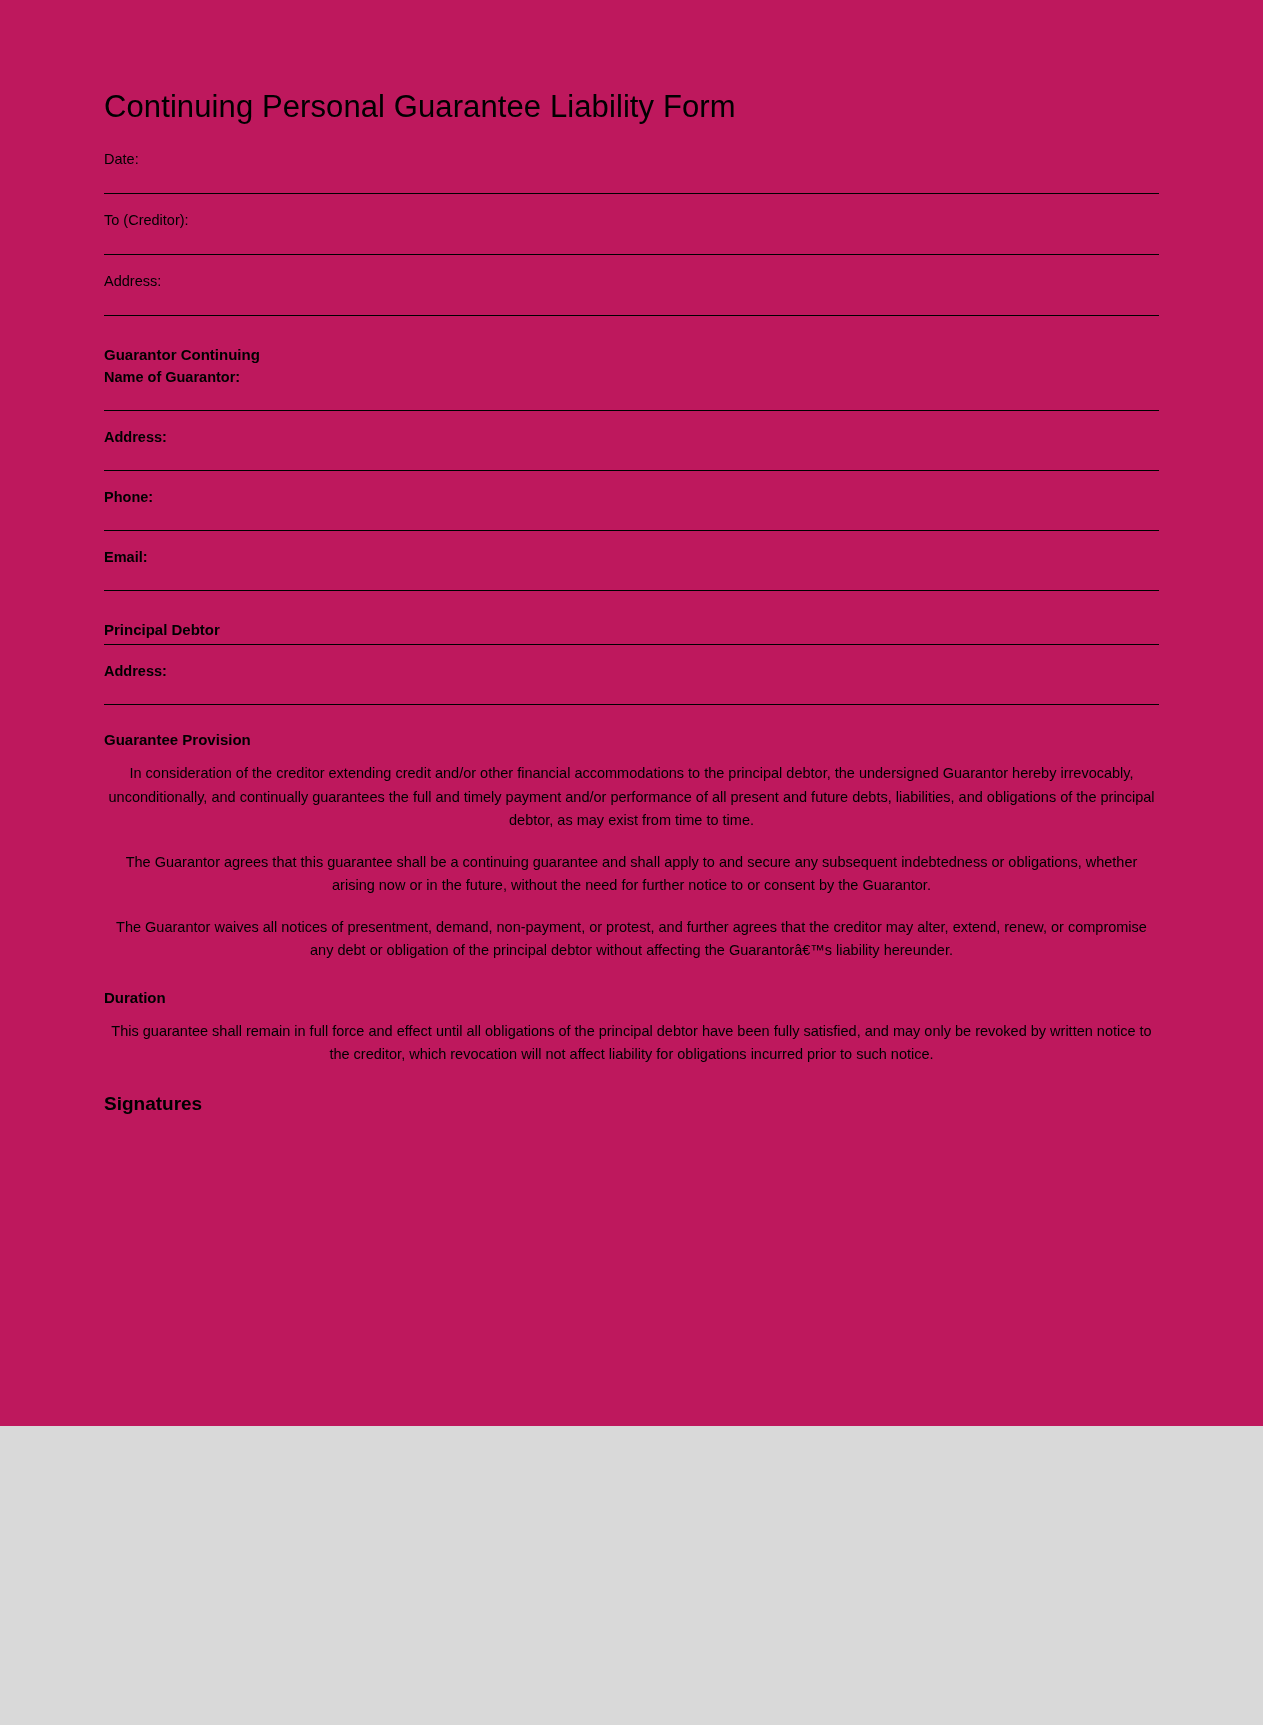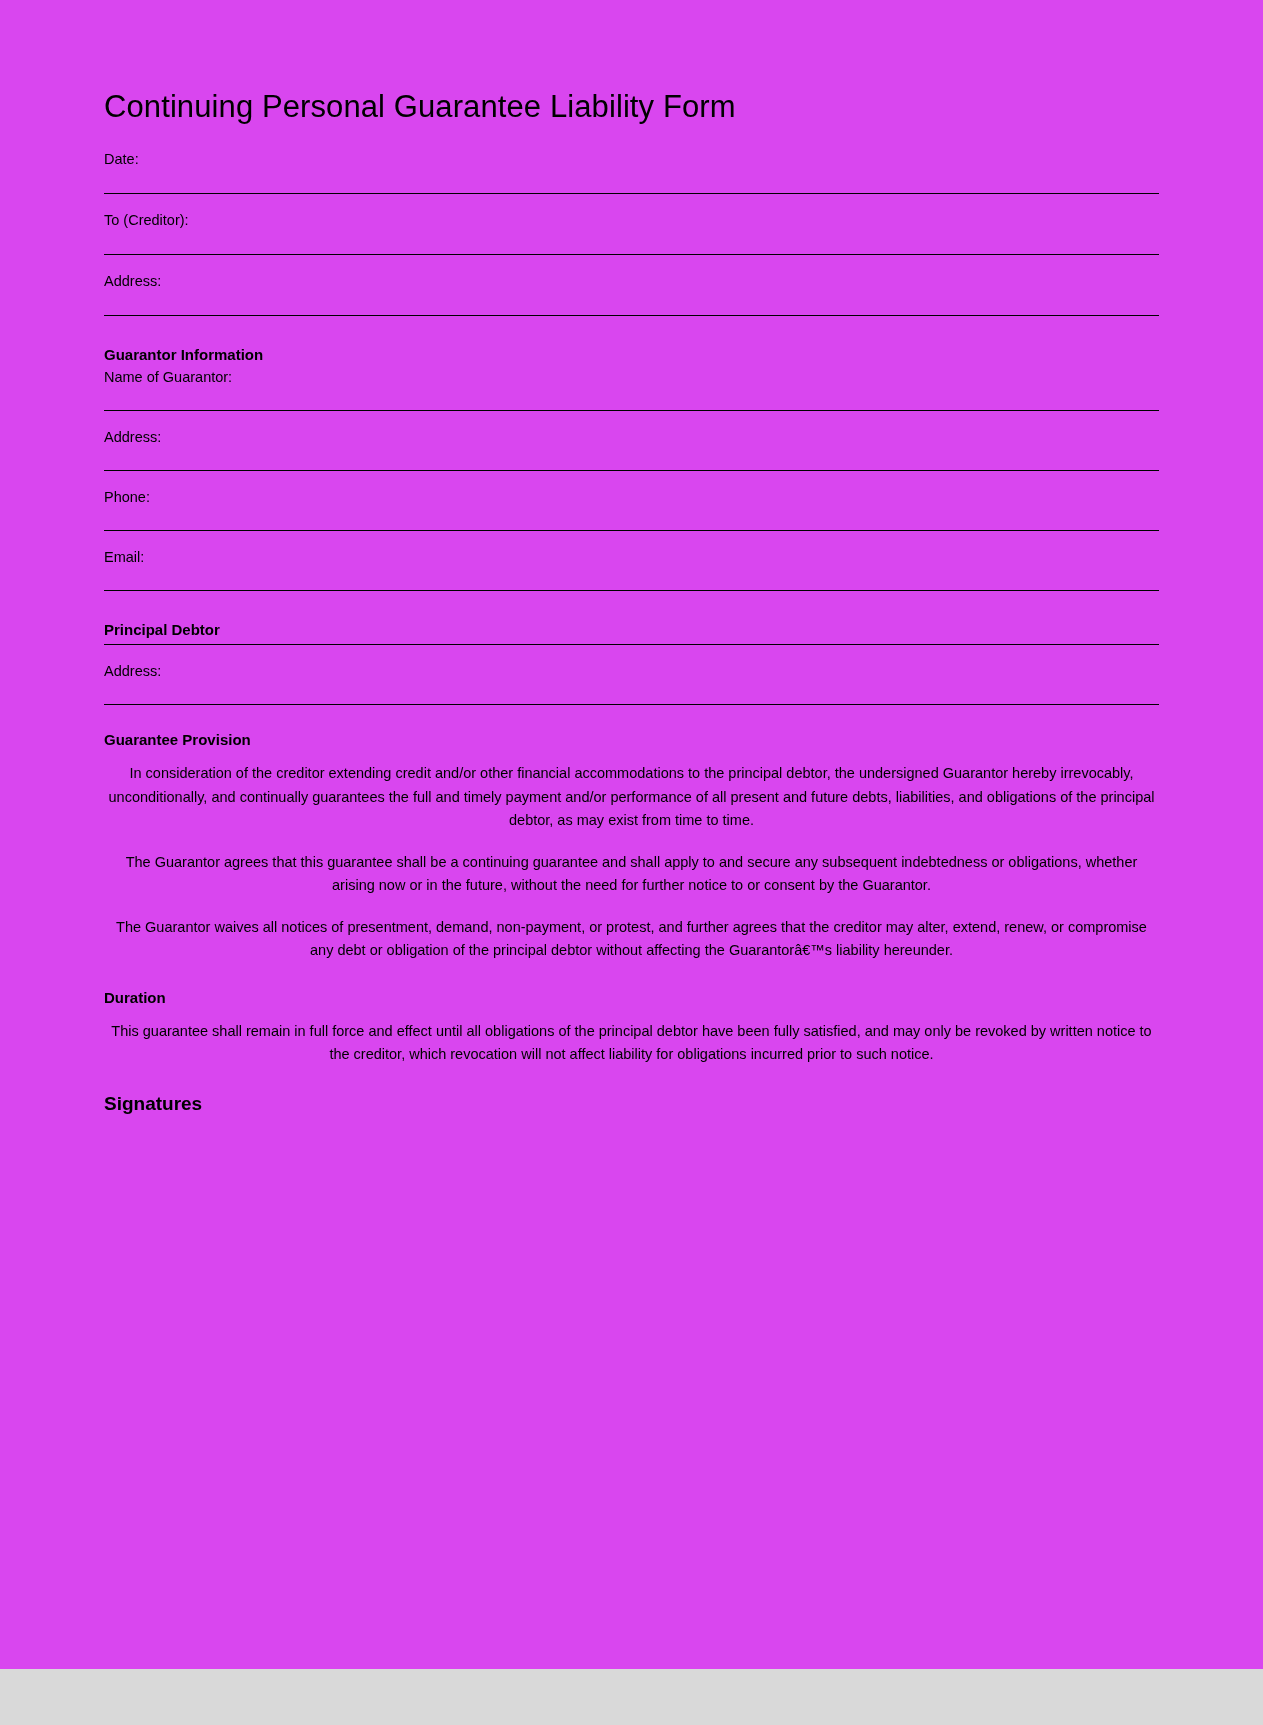--- a/index.html
+++ b/index.html
@@ -5,22 +5,22 @@
   html, body {
     margin: 0;
     padding: 0;
     background: #d9d9d9;
   }
   body {
     font-family: "Liberation Sans", sans-serif;
   }
   .page {
     width: 1263px;
-    height: 1669px;
-    background: #d946ef;
+    height: 1426px;
+    background: #be185d;
     margin: 0 auto;
     position: relative;
     box-sizing: border-box;
     overflow: hidden;
   }
   .content {
     position: absolute;
     left: 104px;
     top: 88px;
     width: 1055px;
@@ -34,21 +34,21 @@
     line-height: 1.2;
   }
   .field-label {
     font-size: 14.5px;
     font-weight: normal;
     color: #000000;
     margin: 0 0 26px 0;
   }
   .sub-label {
     font-size: 14.5px;
-    font-weight: normal;
+    font-weight: bold;
     color: #000000;
     margin: 0 0 25px 0;
   }
   .section-head {
     font-size: 15px;
     font-weight: bold;
     color: #000000;
     margin: 0 0 6px 0;
   }
   .rule {
@@ -101,21 +101,21 @@
       <div class="field-label">To (Creditor):</div>
       <hr class="rule">
     </div>
 
     <div class="group">
       <div class="field-label">Address:</div>
       <hr class="rule">
     </div>
 
     <div class="group block-gap-top">
-      <div class="section-head">Guarantor Information</div>
+      <div class="section-head">Guarantor Continuing</div>
       <div class="sub-label">Name of Guarantor:</div>
       <hr class="rule">
       <div class="sub-label">Address:</div>
       <hr class="rule">
       <div class="sub-label">Phone:</div>
       <hr class="rule">
       <div class="sub-label">Email:</div>
       <hr class="rule">
     </div>
 

